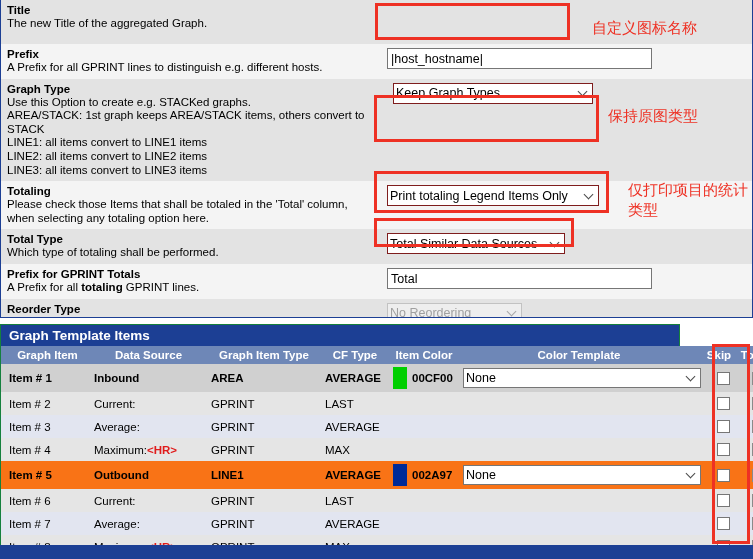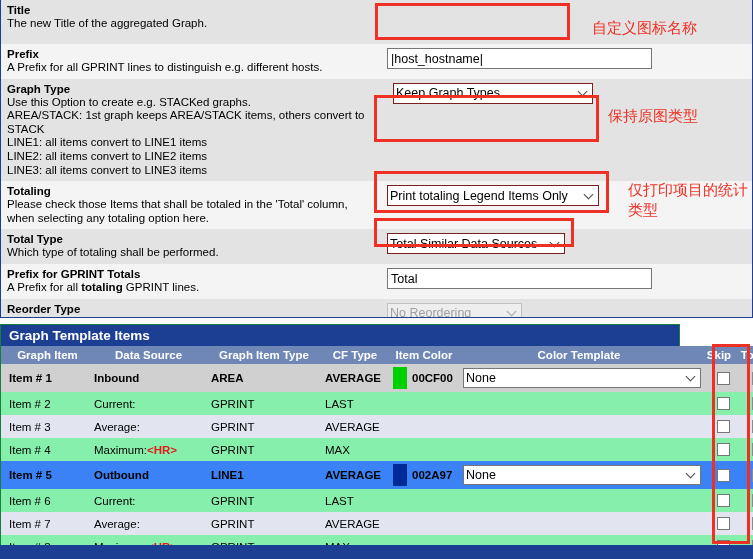--- a/index.html
+++ b/index.html
@@ -149,22 +149,22 @@
   table.items thead th.ctr { text-align: center; padding-left: 0; }
   table.items tbody td {
     font-size: 11.5px;
     color: #000000;
     padding: 3px 0 3px 8px;
     height: 23px;
     white-space: nowrap;
     overflow: hidden;
   }
   tr.r-head td { background: #d0d0d0; font-weight: bold; }
-  tr.r-head2 td { background: #3b82f6; font-weight: bold; }
-  tr.r-a td { background: #86efac; }
+  tr.r-head2 td { background: #f97316; font-weight: bold; }
+  tr.r-a td { background: #e5e5e5; }
   tr.r-b td { background: #e2e5f0; }
   td.ctr { text-align: center; padding-left: 0; }
   td.swatch-cell { padding-left: 0; }
   .swatch {
     display: inline-block;
     width: 14px; height: 22px;
     vertical-align: middle;
     margin-right: 5px;
   }
   .colorcode { font-weight: bold; vertical-align: middle; font-size: 11.5px; }

